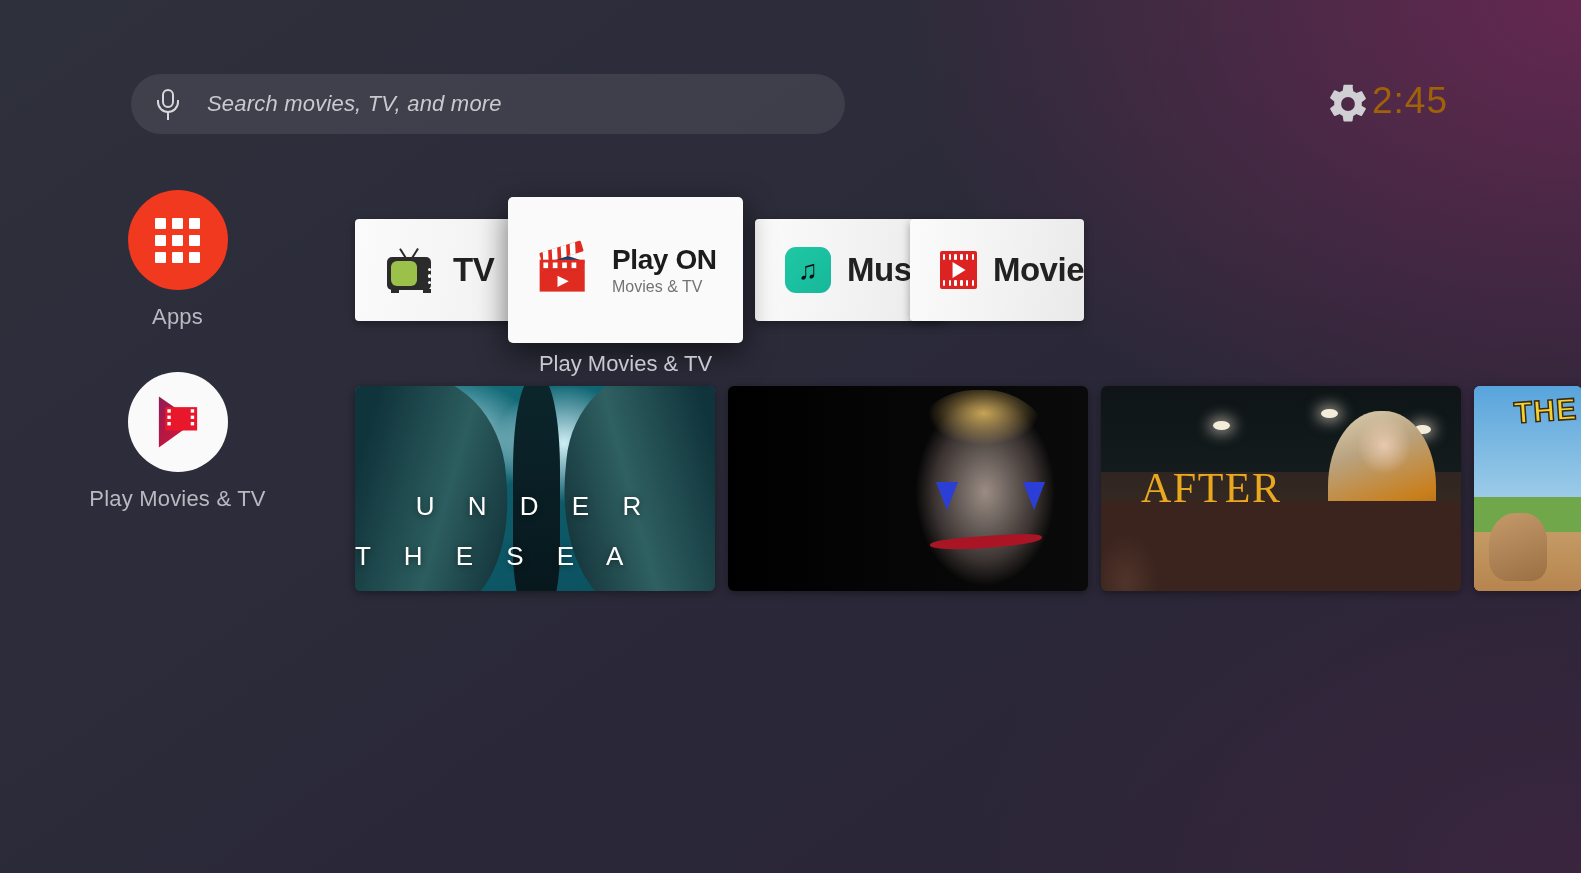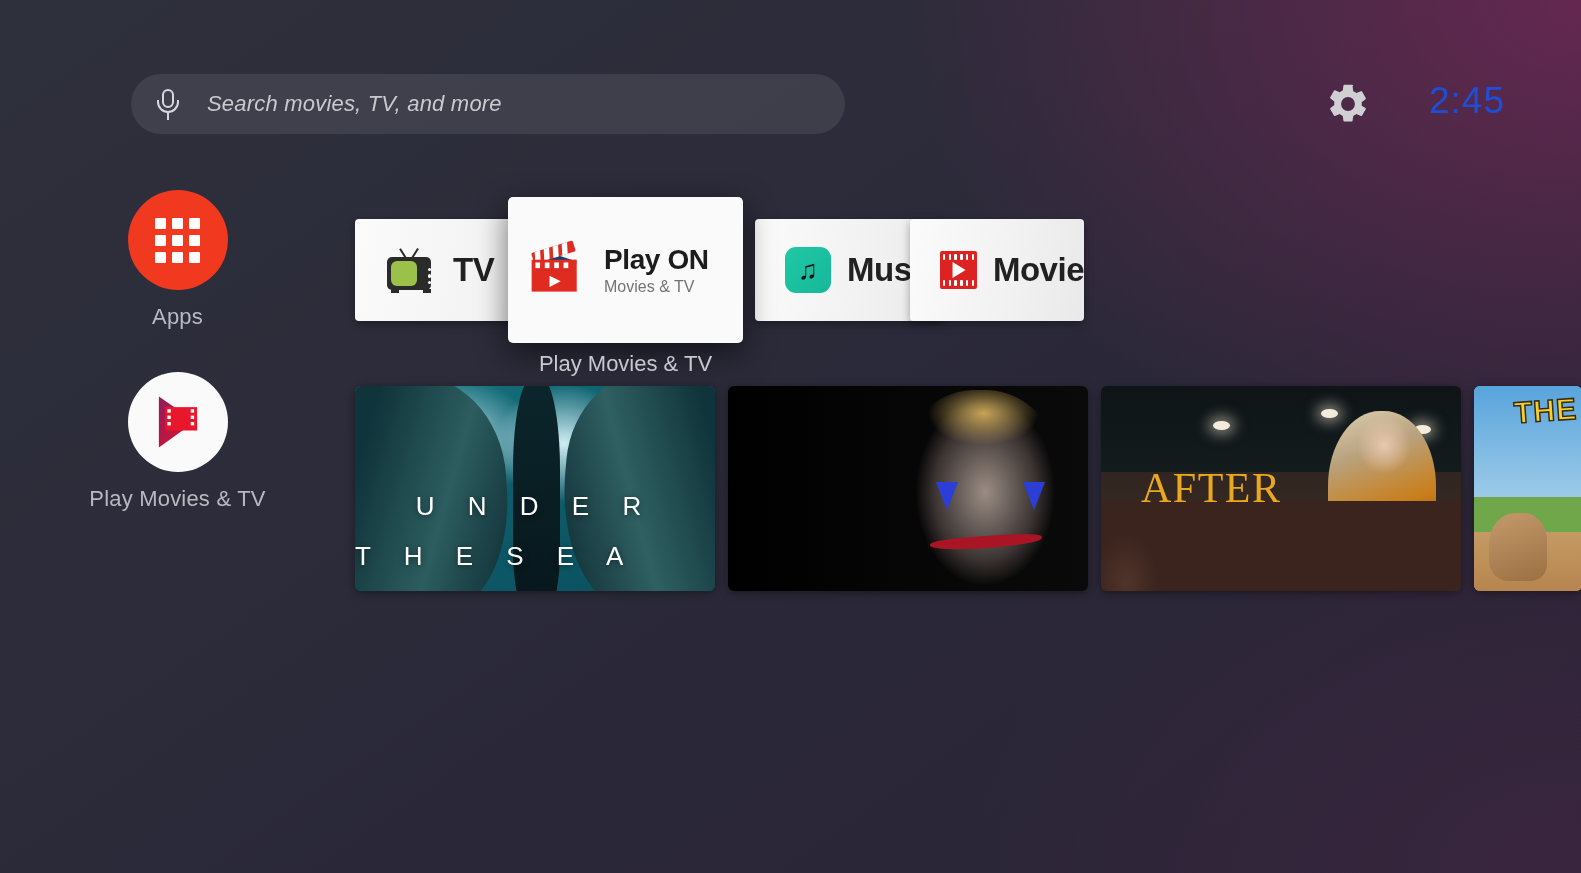--- a/index.html
+++ b/index.html
@@ -34,22 +34,22 @@
   .mic-icon .stem {
     position:absolute; left:9.6px; top:25px; width:2.4px; height:8px; background:#d8d8dc;
   }
   .search-placeholder {
     margin-left:28px; font-size:22px; font-style:italic;
     color:#c9c9cf; letter-spacing:.2px; white-space:nowrap;text-align:center;
   }
 
   .gear-icon { position:absolute; left:1325px; top:81px; width:46px; height:46px; cursor:pointer; }
   .clock {
-    position:absolute; left:1429px; top:80px; font-size:37px;
-    color:#1d4ed8; letter-spacing:1px; font-weight:300;
+    position:absolute; left:1372px; top:80px; font-size:37px;
+    color:#a16207; letter-spacing:1px; font-weight:300;
   }
 
   
   .sidebar { position:absolute; left:0; top:190px; width:355px; }
   .side-item {
     display:flex; flex-direction:column; align-items:center;
     margin-bottom:42px; cursor:pointer; width:355px;
   }
   .side-circle {
     width:100px; height:100px; border-radius:50%;
@@ -82,21 +82,21 @@
 
   .tile-tv    { left:0px;   width:270px; }
   .tile-music { left:400px; width:190px; }
   .tile-movie { left:555px; width:174px; }
 
   
   .tile-focus {
     position:absolute; left:153px; top:-22px; width:235px; height:146px;
     border-radius:5px; background:#fafafa;
     box-shadow:0 10px 30px rgba(0,0,0,.55);
-    display:flex; align-items:center; padding-left:16px; gap:14px;
+    display:flex; align-items:center; padding-left:24px; gap:14px;
     cursor:pointer; z-index:6;
   }
   .focus-label {
     position:absolute; left:153px; top:132px; width:235px; text-align:center;
     font-size:22px; color:#c8c8d0; z-index:6;
   }
   .playon-text { display:flex; flex-direction:column; line-height:1.12; }
   .playon-title { font-size:28px; font-weight:700; color:#1c1c1c; letter-spacing:-.4px; }
   .playon-sub { font-size:16px; color:#737373; font-weight:500; margin-top:3px; }
 

